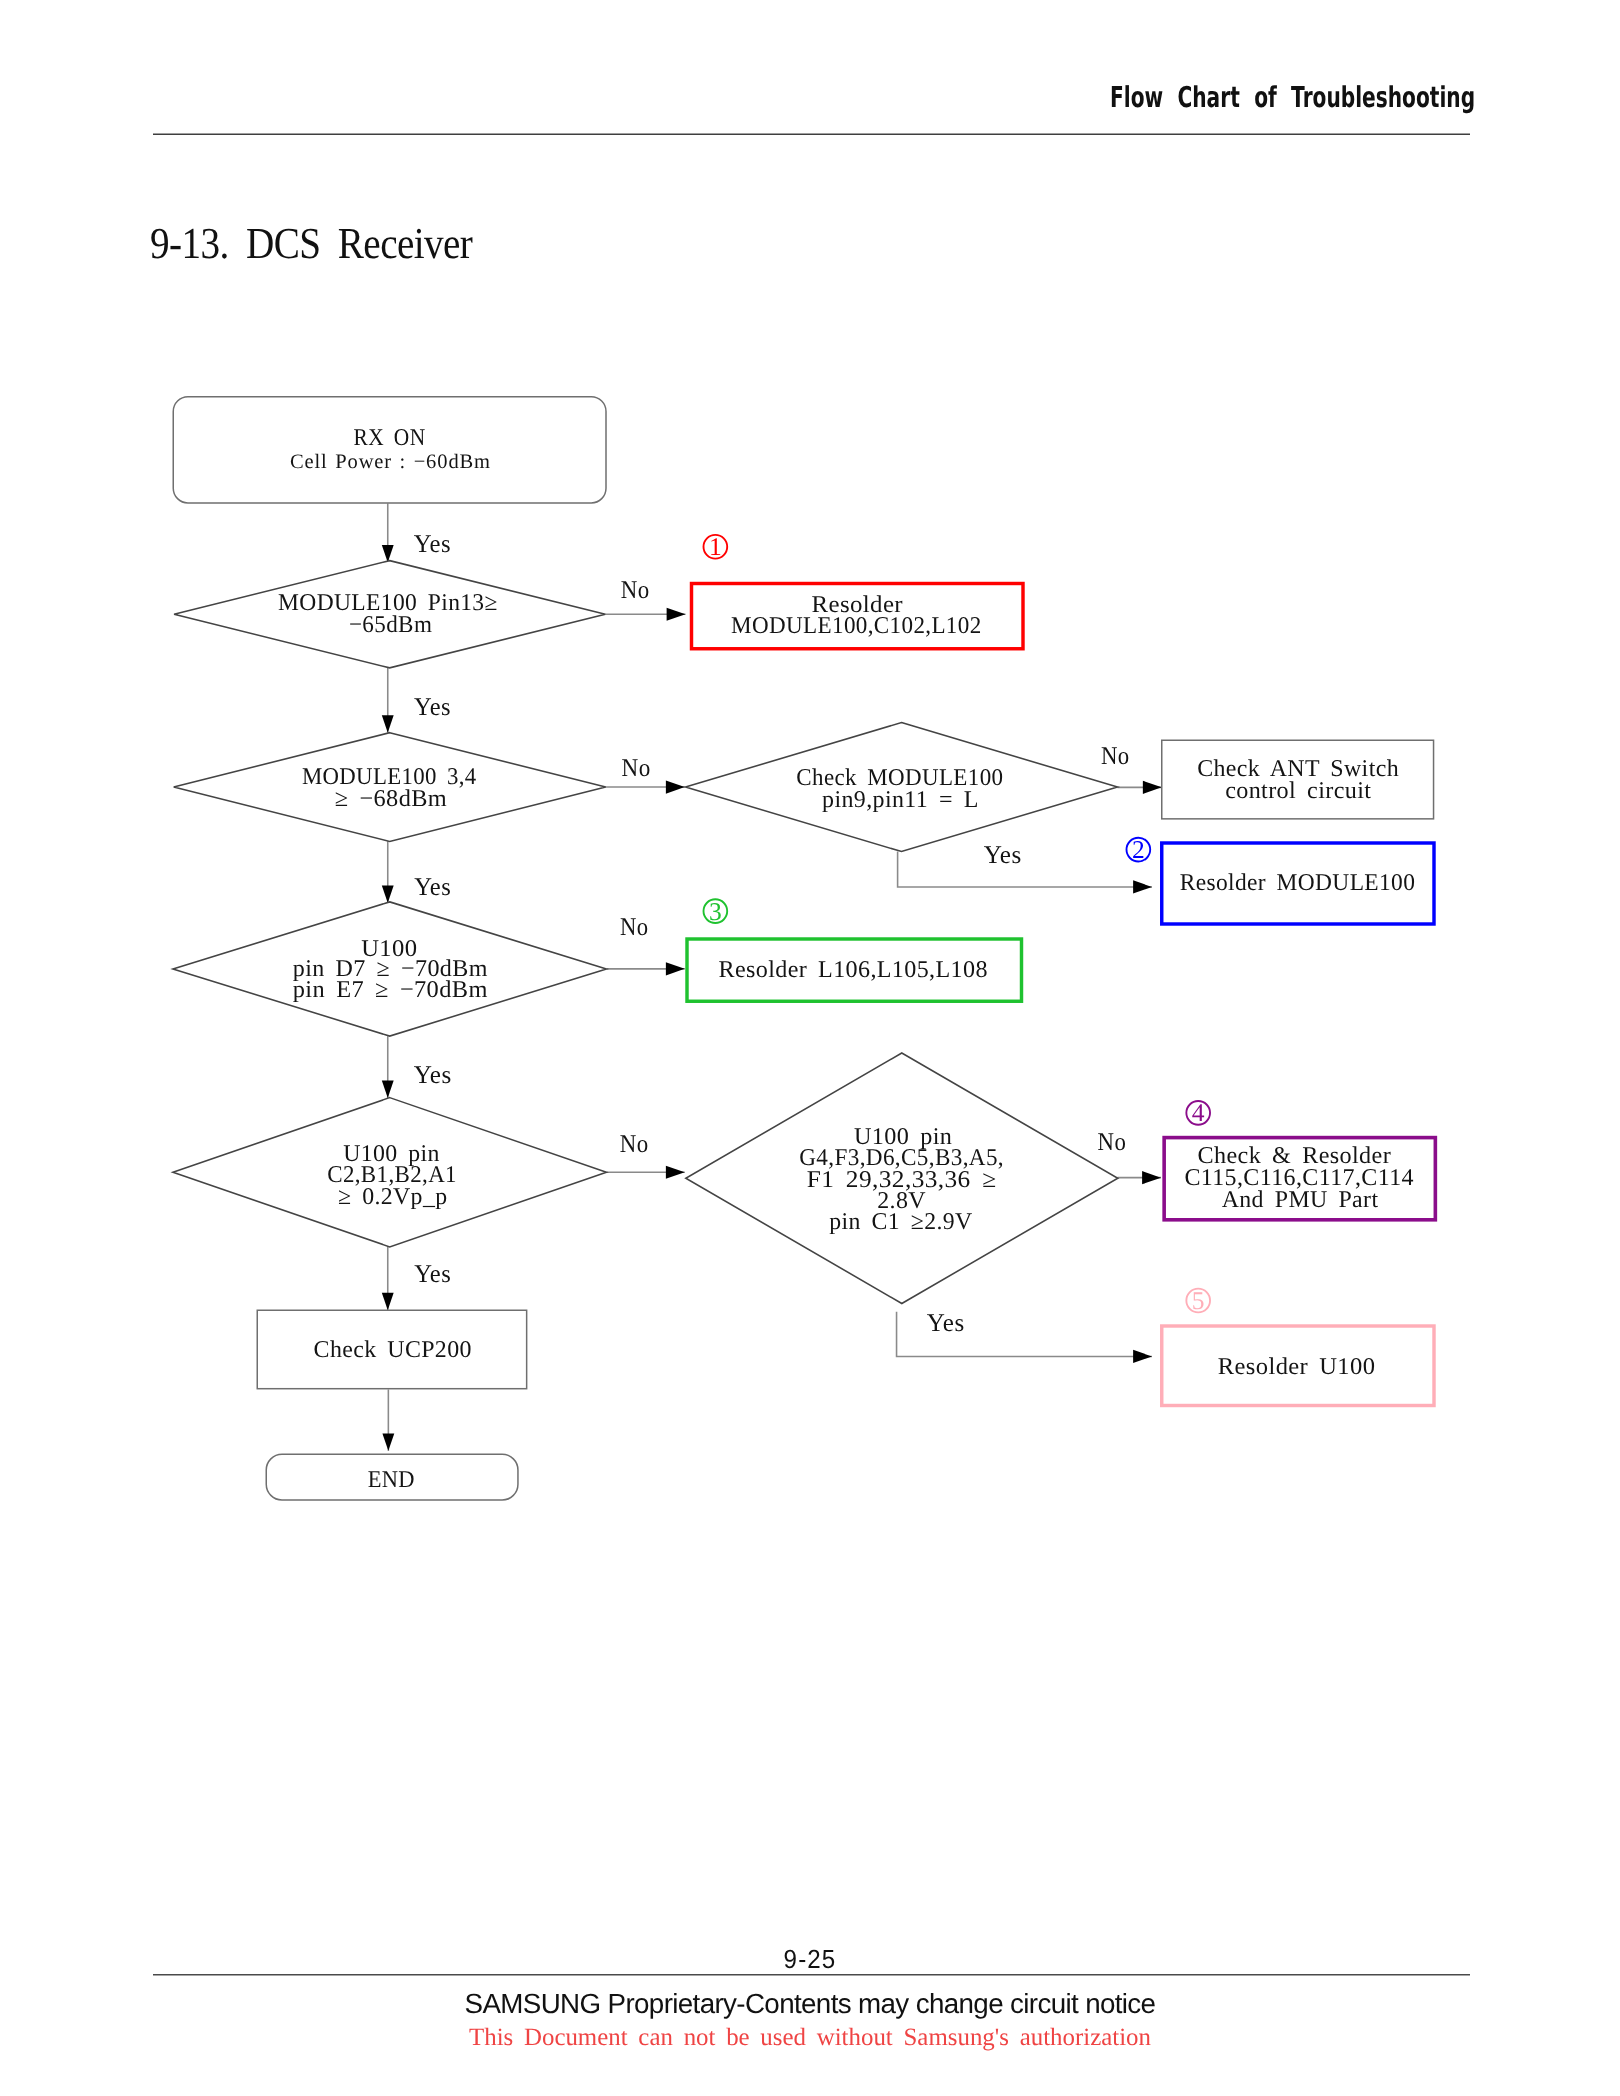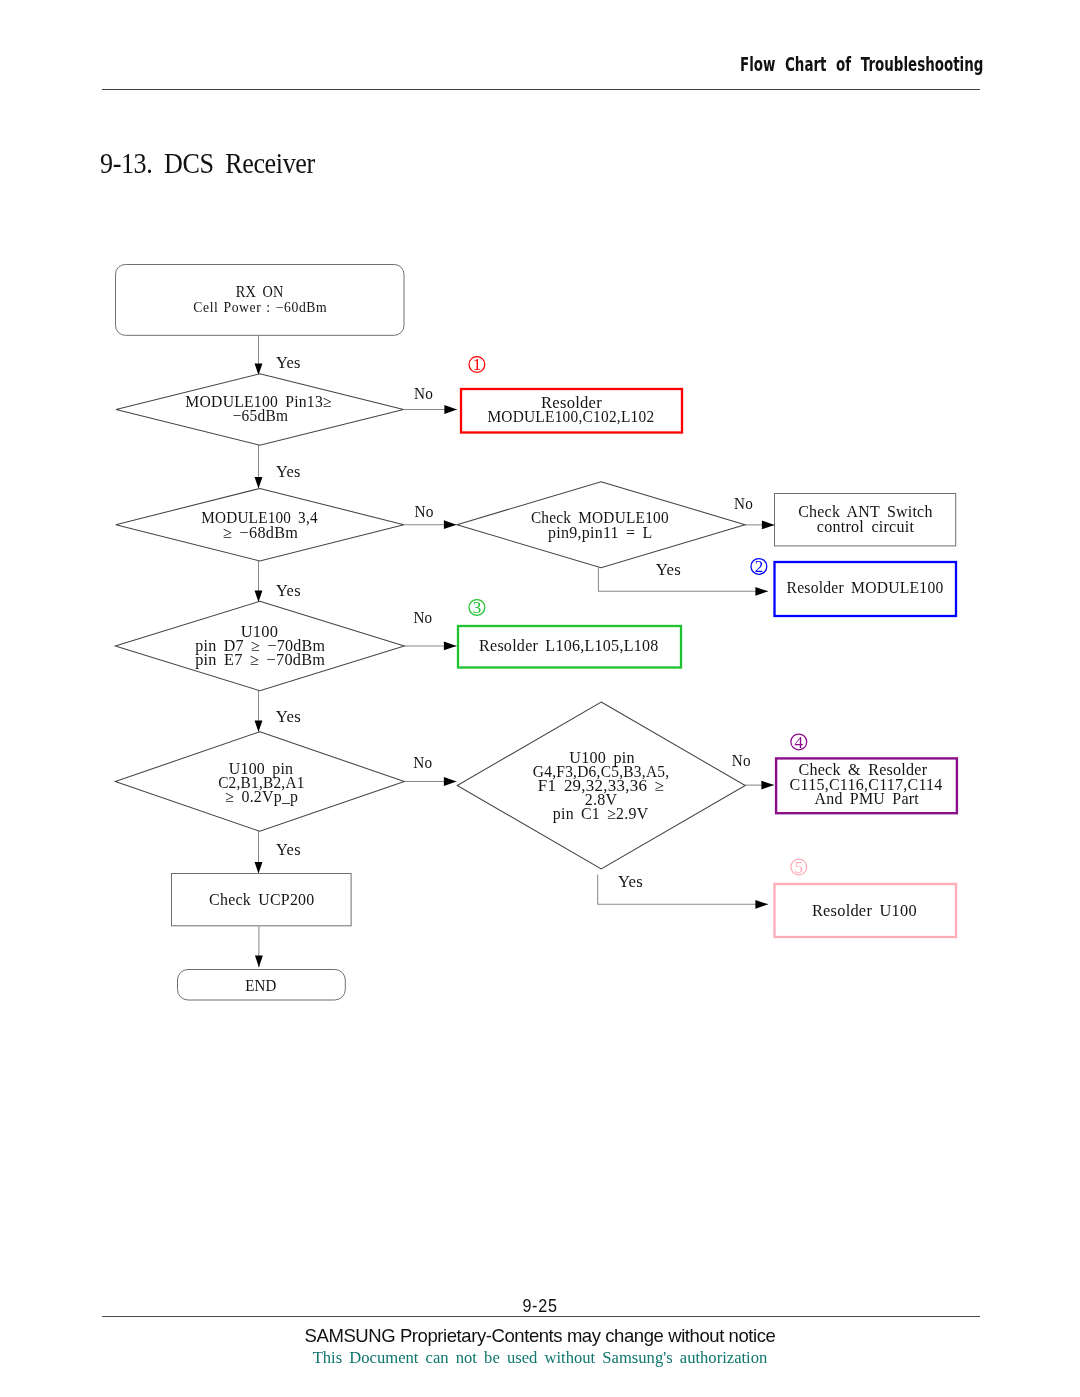--- a/index.html
+++ b/index.html
@@ -21,21 +21,21 @@
      transform:scaleX(0.885);transform-origin:left top;}
   
   #pg-num{position:absolute;left:0;top:1295.5px;width:1080px;text-align:center;
      font-family:"Liberation Sans",sans-serif;font-weight:normal;font-size:17.5px;
      letter-spacing:0.8px;color:#111;transform:scaleX(0.92);}
   #ft-rule{position:absolute;left:101.5px;top:1316px;width:878px;height:1.3px;background:#4a4a4a;}
   #ft-notice{position:absolute;left:0;top:1324.5px;width:1080px;text-align:center;
      font-family:"Liberation Sans",sans-serif;font-size:18.5px;color:#111;
      letter-spacing:-0.42px;}
   #ft-auth{position:absolute;left:0;top:1347.5px;width:1080px;text-align:center;
-     font-family:"Liberation Serif",serif;font-size:16.6px;color:#0f766e;
+     font-family:"Liberation Serif",serif;font-size:16.6px;color:#ef4444;
      word-spacing:3px;}
   
   #fc{position:absolute;left:0;top:0;}
   .page{will-change:opacity;}
   #fc text{font-family:"Liberation Serif",serif;}
   #fc g[data-name="flow-node-labels"] text,#fc g[data-name="flow-edge-labels"] text{fill:#141414;}
   .nl{font-size:16px;text-anchor:middle;letter-spacing:0.25px;word-spacing:3px;}
   text.nl{font-size:16px;text-anchor:middle;letter-spacing:0.25px;word-spacing:3px;}
   text.nl-big{font-size:16px;text-anchor:middle;letter-spacing:0.3px;word-spacing:3px;}
   text.nl-mono{font-size:13.7px;text-anchor:middle;letter-spacing:0.6px;word-spacing:1px;fill:#2e2e2e;}
@@ -169,16 +169,16 @@
     </g>
     <g data-name="marker-b5">
      <circle data-name="marker-b5-circle" cx="798.8" cy="867" r="7.9" fill="none" stroke="#ffaeb8" stroke-width="1.25"></circle>
      <text class="mkn" data-name="marker-b5-digit" x="798.8" y="872.6" fill="#ffaeb8">5</text>
     </g>
    </g>
   </svg>
 
   <div id="pg-num" data-name="page-number">9-25</div>
   <div id="ft-rule" data-name="footer-rule"></div>
-  <div id="ft-notice" data-name="footer-notice">SAMSUNG Proprietary-Contents may change without notice</div>
+  <div id="ft-notice" data-name="footer-notice">SAMSUNG Proprietary-Contents may change circuit notice</div>
   <div id="ft-auth" data-name="footer-authorization">This Document can not be used without Samsung's authorization</div>
 
 </div>
 
 </body></html>

